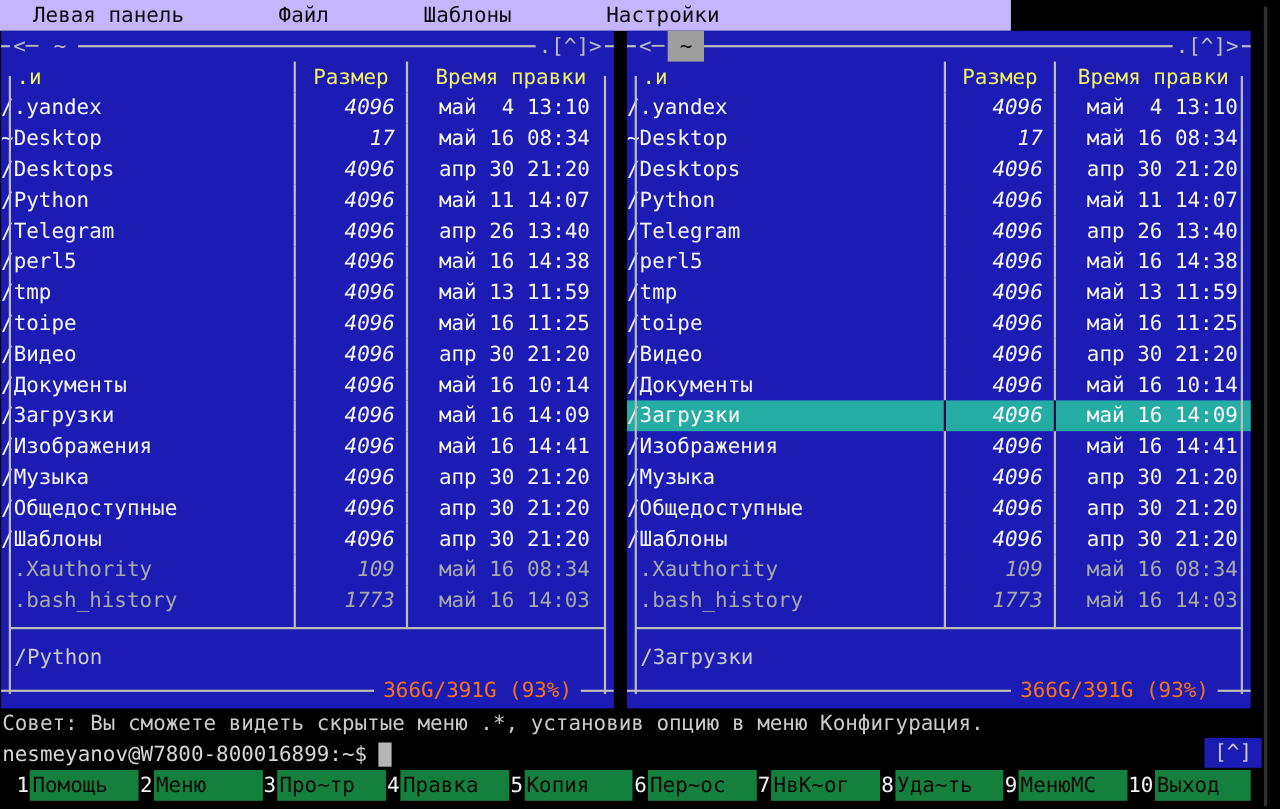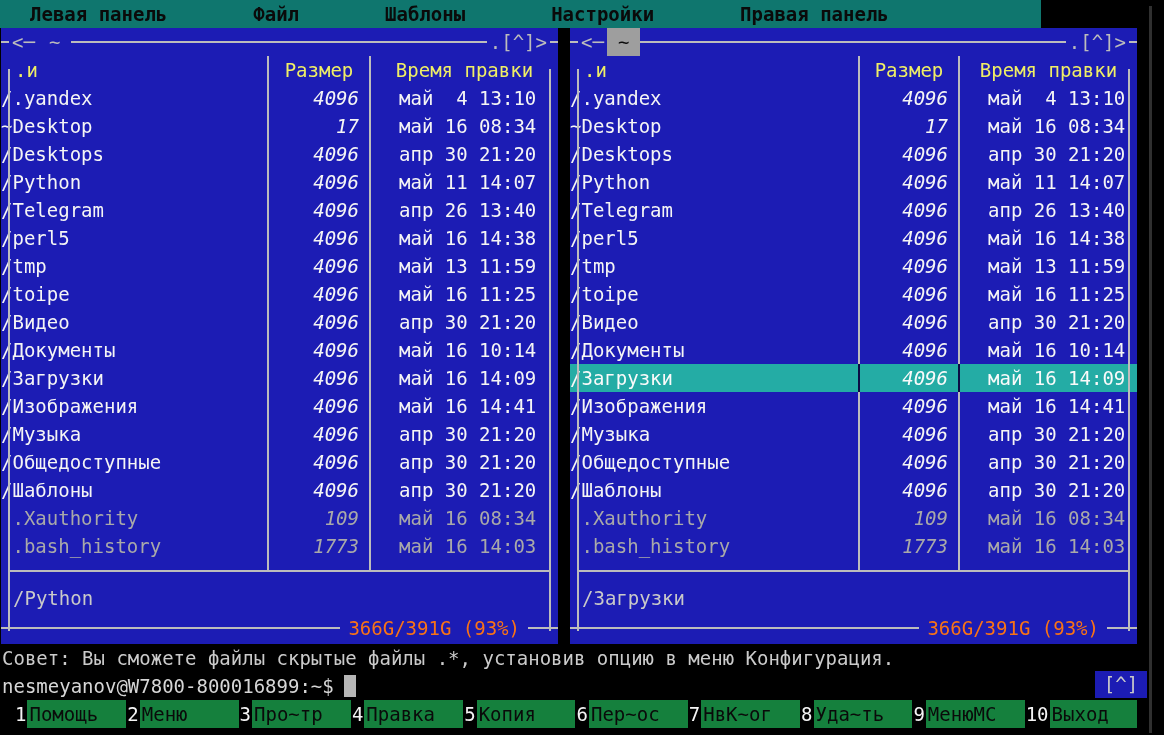--- a/index.html
+++ b/index.html
@@ -2,23 +2,23 @@
 <html><head>
 <meta charset="utf-8">
 <style>
   html,body{margin:0;padding:0;background:#000;}
   body{
     width:1164px;height:735px;position:relative;overflow:hidden;
     font-family:"DejaVu Sans Mono",monospace;font-size:19px;line-height:28px;
   }
   
   .menubar{
-    position:absolute;left:0;top:0;width:1041px;height:28px;
-    background:#0f766e;color:#0a0a0a;display:flex;gap:86px;
-    padding-left:30px;box-sizing:border-box;white-space:pre;font-weight:bold;
+    position:absolute;left:0;top:0;width:919px;height:28px;
+    background:#c4b5fd;color:#0a0a0a;display:flex;gap:86px;
+    padding-left:30px;box-sizing:border-box;white-space:pre;
   }
   .menubar .menu-item{height:28px;}
   
   .panel{position:absolute;top:28px;height:616px;background:#1c1cb4;}
   #panel-left{left:1px;width:557px;}
   #panel-right{left:570px;width:567px;}
   .panel::before,.panel::after{
     content:"";position:absolute;width:2px;background:#bcbcbc;top:41px;bottom:13px;z-index:1;
   }
   .panel::before{left:7px;}
@@ -68,21 +68,21 @@
     display:flex;padding-left:14px;box-sizing:border-box;
   }
   .fslot{flex:1;display:flex;min-width:0;}
   .fnum{color:#f4f4f4;padding:0 1px;white-space:pre;}
   .flabel{flex:1;background:#15803d;color:#0a0a0a;padding-left:2px;white-space:pre;overflow:hidden;}
   .scrollbar{position:absolute;left:1149px;top:6px;width:3px;height:727px;background:#303030;}
 </style>
 </head>
 <body>
 
-<div class="menubar" id="menubar"><span class="menu-item">Левая панель</span><span class="menu-item">Файл</span><span class="menu-item">Шаблоны</span><span class="menu-item">Настройки</span><span class="menu-item">Правая панель</span></div>
+<div class="menubar" id="menubar"><span class="menu-item">Левая панель</span><span class="menu-item">Файл</span><span class="menu-item">Шаблоны</span><span class="menu-item">Настройки</span></div>
 
 <div class="panel" id="panel-left">
   <div class="b-row">
     <span class="line w8"></span>
     <span class="cap">&lt;─</span>
     <span class="path">~</span>
     <span class="line lnf"></span>
     <span class="cap">.[^]&gt;</span>
     <span class="line w8"></span>
   </div>
@@ -314,21 +314,21 @@
   <div class="p-mini">/Загрузки</div>
   <div class="b-row">
     <span class="line w8"></span>
     <span class="line lnf"></span>
     <span class="usage">366G/391G (93%)</span>
     <span class="line w22"></span>
     <span class="line w8"></span>
   </div>
 </div>
 
-<div class="hint">Совет: Вы сможете файлы скрытые файлы .*, установив опцию в меню Конфигурация.</div>
+<div class="hint">Совет: Вы сможете видеть скрытые меню .*, установив опцию в меню Конфигурация.</div>
 
 <div class="cmd">
   <span>nesmeyanov@W7800-800016899:~$</span>
   <span class="cursor"></span>
 </div>
 <div class="toggle">[^]</div>
 
 <div class="fnbar" id="fnbar">
     <div class="fslot">
       <span class="fnum">1</span>

